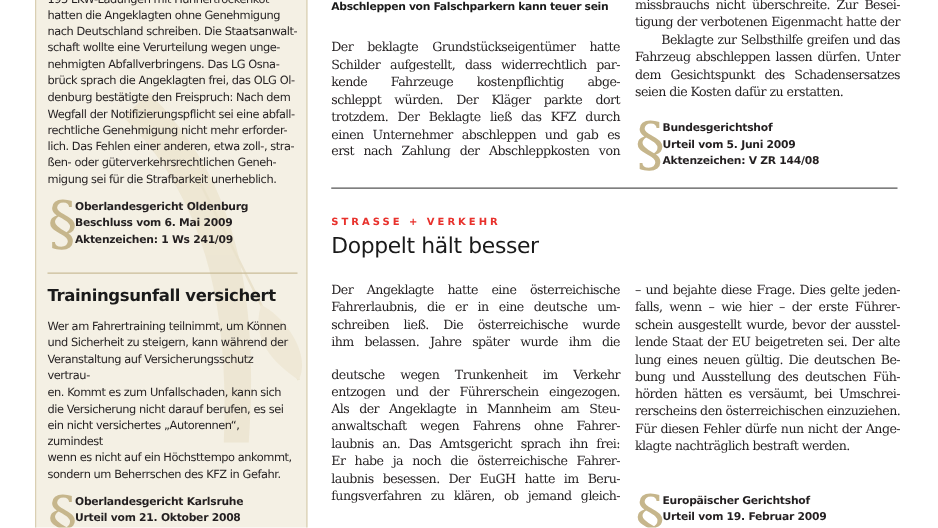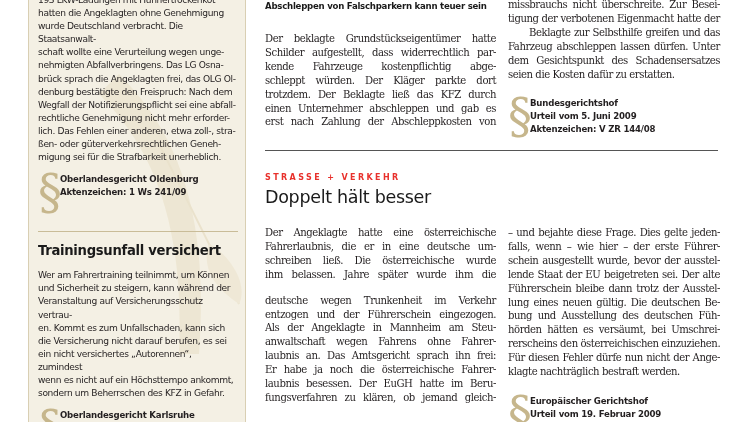--- a/index.html
+++ b/index.html
@@ -155,34 +155,35 @@
     <path d="M100 90 L180 250" stroke="#d8caa2" stroke-width="2" fill="none"></path>
     <path d="M150 190 C140 220 165 240 180 250 C190 230 170 200 150 190 Z" fill="#e6dbbd"></path>
   </svg>
 
   <div class="sb-inner">
 
     <div>
       <p class="sb-para">
         <span>193 LKW-Ladungen mit Hühnertrockenkot</span><br>
         <span>hatten die Angeklagten ohne Genehmigung</span><br>
-        <span>wurde Deutschland verbracht. Die Staatsanwalt-</span><br>
+        <span>nach Deutschland schreiben. Die Staatsanwalt-</span><br>
         <span>schaft wollte eine Verurteilung wegen unge-</span><br>
         <span>nehmigten Abfallverbringens. Das LG Osna-</span><br>
         <span>brück sprach die Angeklagten frei, das OLG Ol-</span><br>
         <span>denburg bestätigte den Freispruch: Nach dem</span><br>
         <span>Wegfall der Notifizierungspflicht sei eine abfall-</span><br>
         <span>rechtliche Genehmigung nicht mehr erforder-</span><br>
         <span>lich. Das Fehlen einer anderen, etwa zoll-, stra-</span><br>
         <span>ßen- oder güterverkehrsrechtlichen Geneh-</span><br>
         <span>migung sei für die Strafbarkeit unerheblich.</span>
       </p>
       <div class="citation">
         <span class="para-sign">§</span>
         <div class="cite-line">Oberlandesgericht Oldenburg</div>
+        <div class="cite-line">Beschluss vom 6. Mai 2009</div>
         <div class="cite-line">Aktenzeichen: 1 Ws 241/09</div>
       </div>
     </div>
 
     <div class="sb-divider"></div>
 
     <div>
       <h3 class="sb-heading">Trainingsunfall versichert</h3>
       <p class="sb-para">
         <span>Wer am Fahrertraining teilnimmt, um Können</span><br>
@@ -257,21 +258,20 @@
     <span style="display: block; text-align: justify; text-align-last: justify; white-space: nowrap;">fungsverfahren zu klären, ob jemand gleich-</span>
   </p>
 </div>
 
 <div class="serif-col" style="left:508px; top:226px; width:212px;">
   <p>
     <span style="display: block; text-align: justify; text-align-last: justify; white-space: nowrap;">– und bejahte diese Frage. Dies gelte jeden-</span>
     <span style="display: block; text-align: justify; text-align-last: justify; white-space: nowrap;">falls, wenn – wie hier – der erste Führer-</span>
     <span style="display: block; text-align: justify; text-align-last: justify; white-space: nowrap;">schein ausgestellt wurde, bevor der ausstel-</span>
     <span style="display: block; text-align: justify; text-align-last: justify; white-space: nowrap;">lende Staat der EU beigetreten sei. Der alte</span>
-    <span style="display: block; text-align: justify; text-align-last: justify; white-space: nowrap;">Führerschein bleibe dann trotz der Ausstel-</span>
     <span style="display: block; text-align: justify; text-align-last: justify; white-space: nowrap;">lung eines neuen gültig. Die deutschen Be-</span>
     <span style="display: block; text-align: justify; text-align-last: justify; white-space: nowrap;">bung und Ausstellung des deutschen Füh-</span>
     <span style="display: block; text-align: justify; text-align-last: justify; white-space: nowrap;">hörden hätten es versäumt, bei Umschrei-</span>
     <span style="display: block; text-align: justify; text-align-last: justify; white-space: nowrap;">rerscheins den österreichischen einzuziehen.</span>
     <span style="display: block; text-align: justify; text-align-last: justify; white-space: nowrap;">Für diesen Fehler dürfe nun nicht der Ange-</span>
     <span style="display: block; text-align: justify; text-align-last: left; white-space: nowrap;">klagte nachträglich bestraft werden.</span>
   </p>
 </div>
 
 <div class="cite-abs" style="left:508px; top:395px;">

